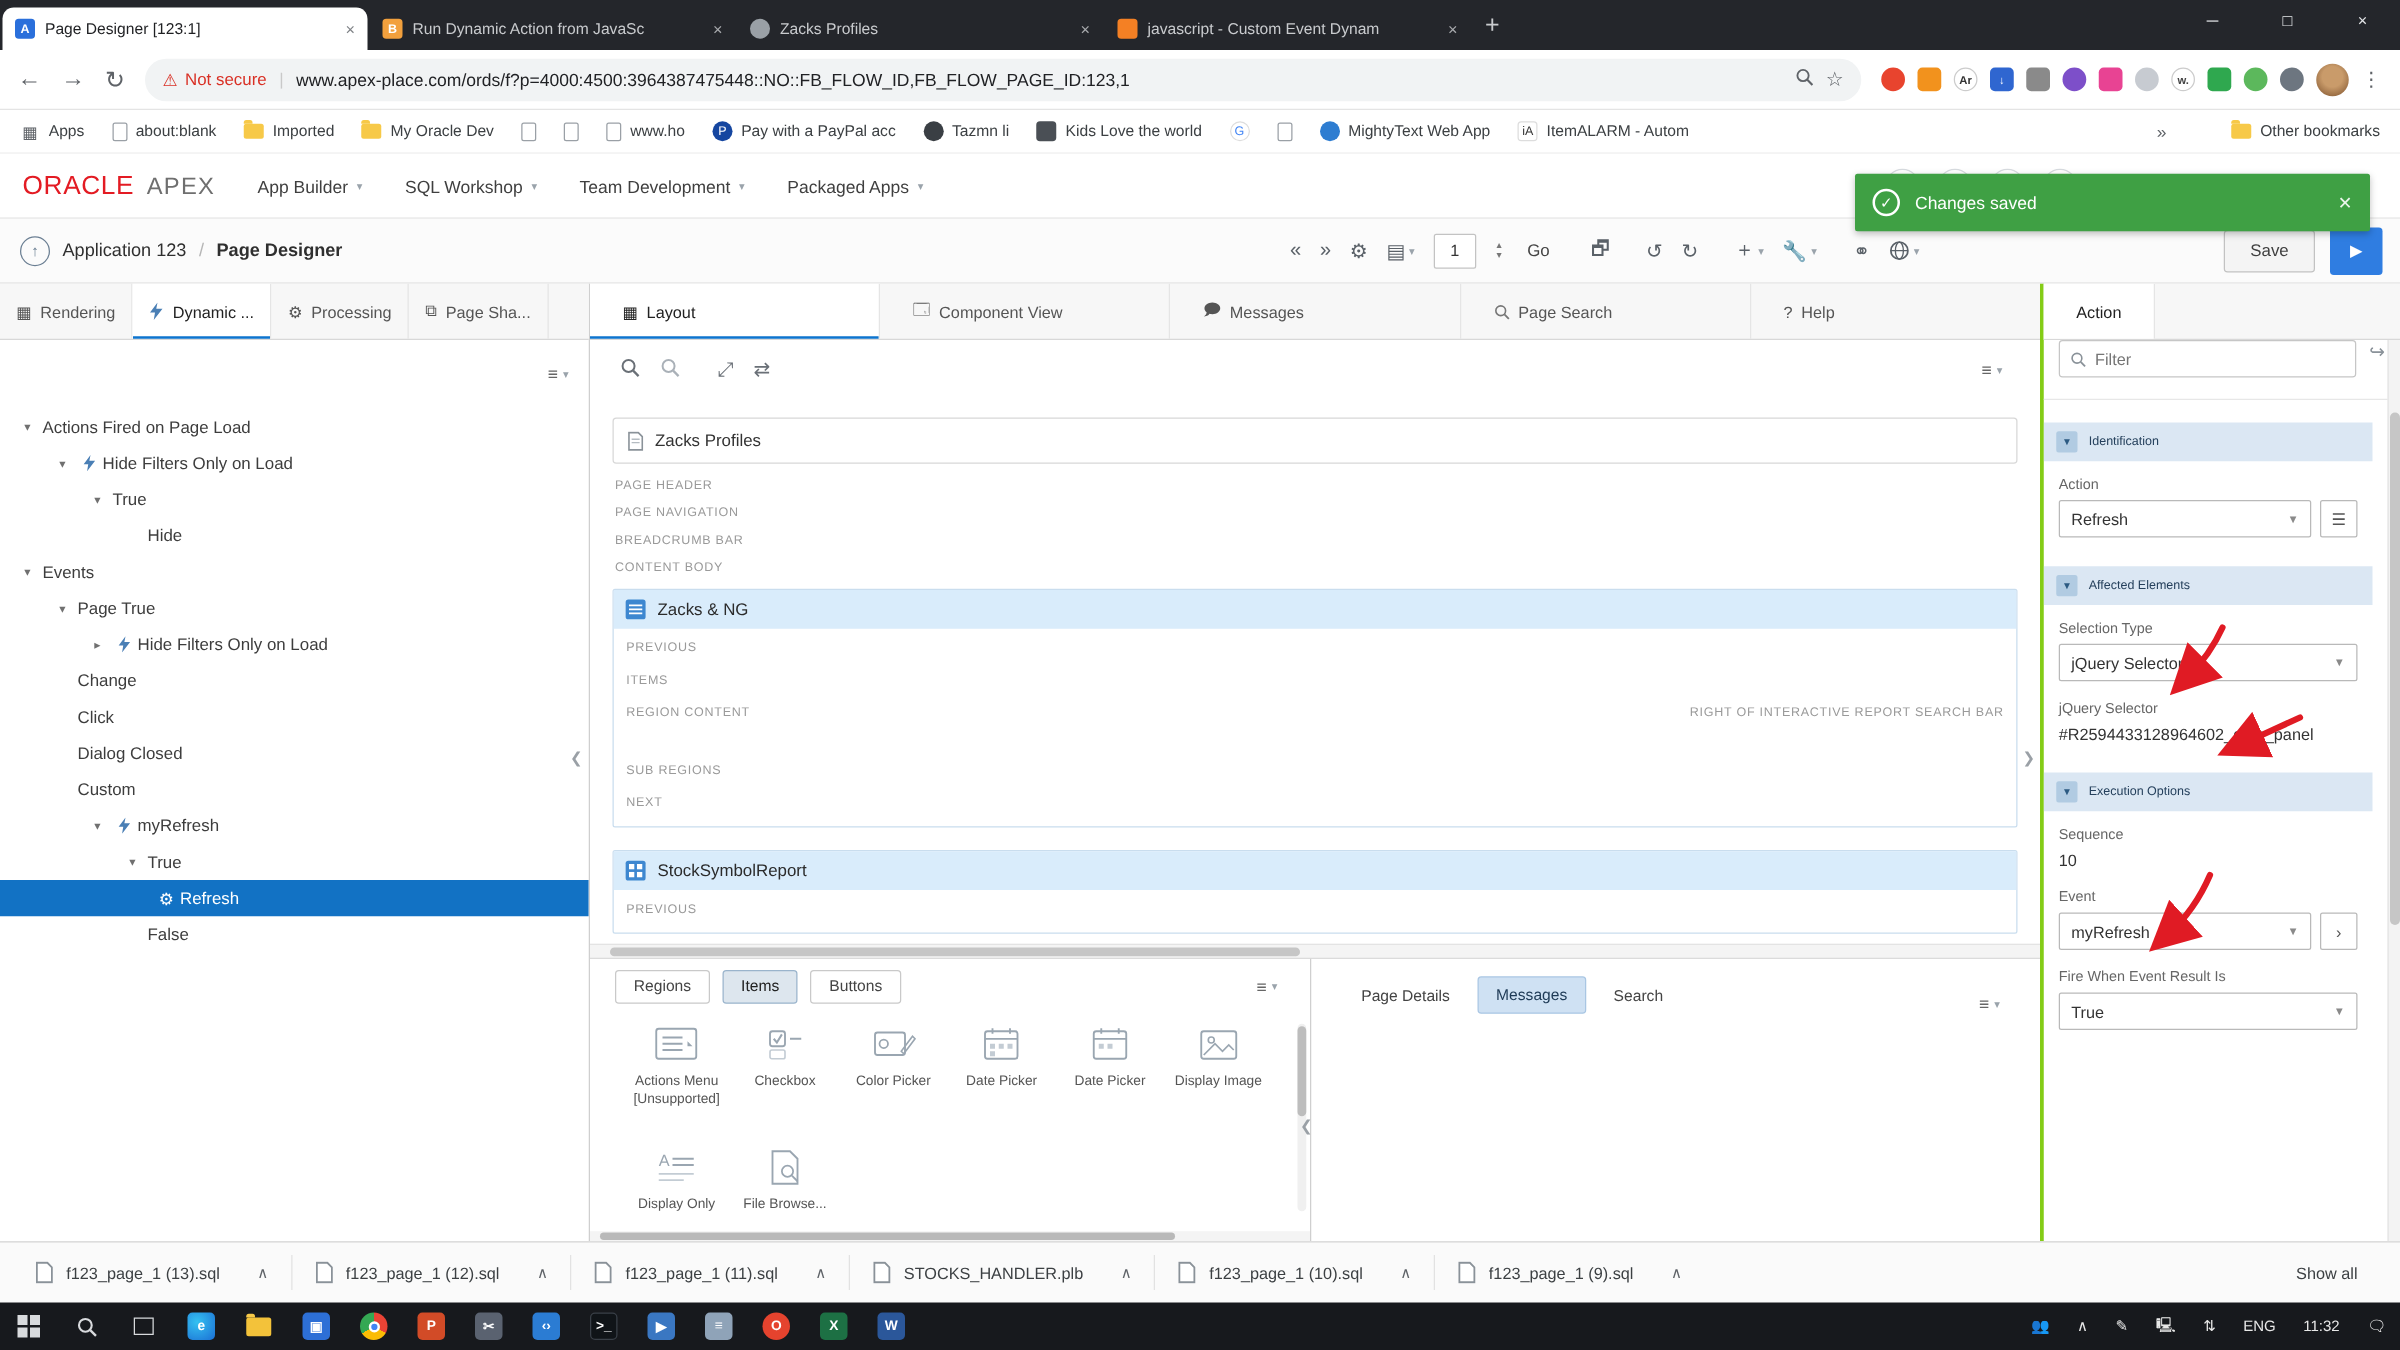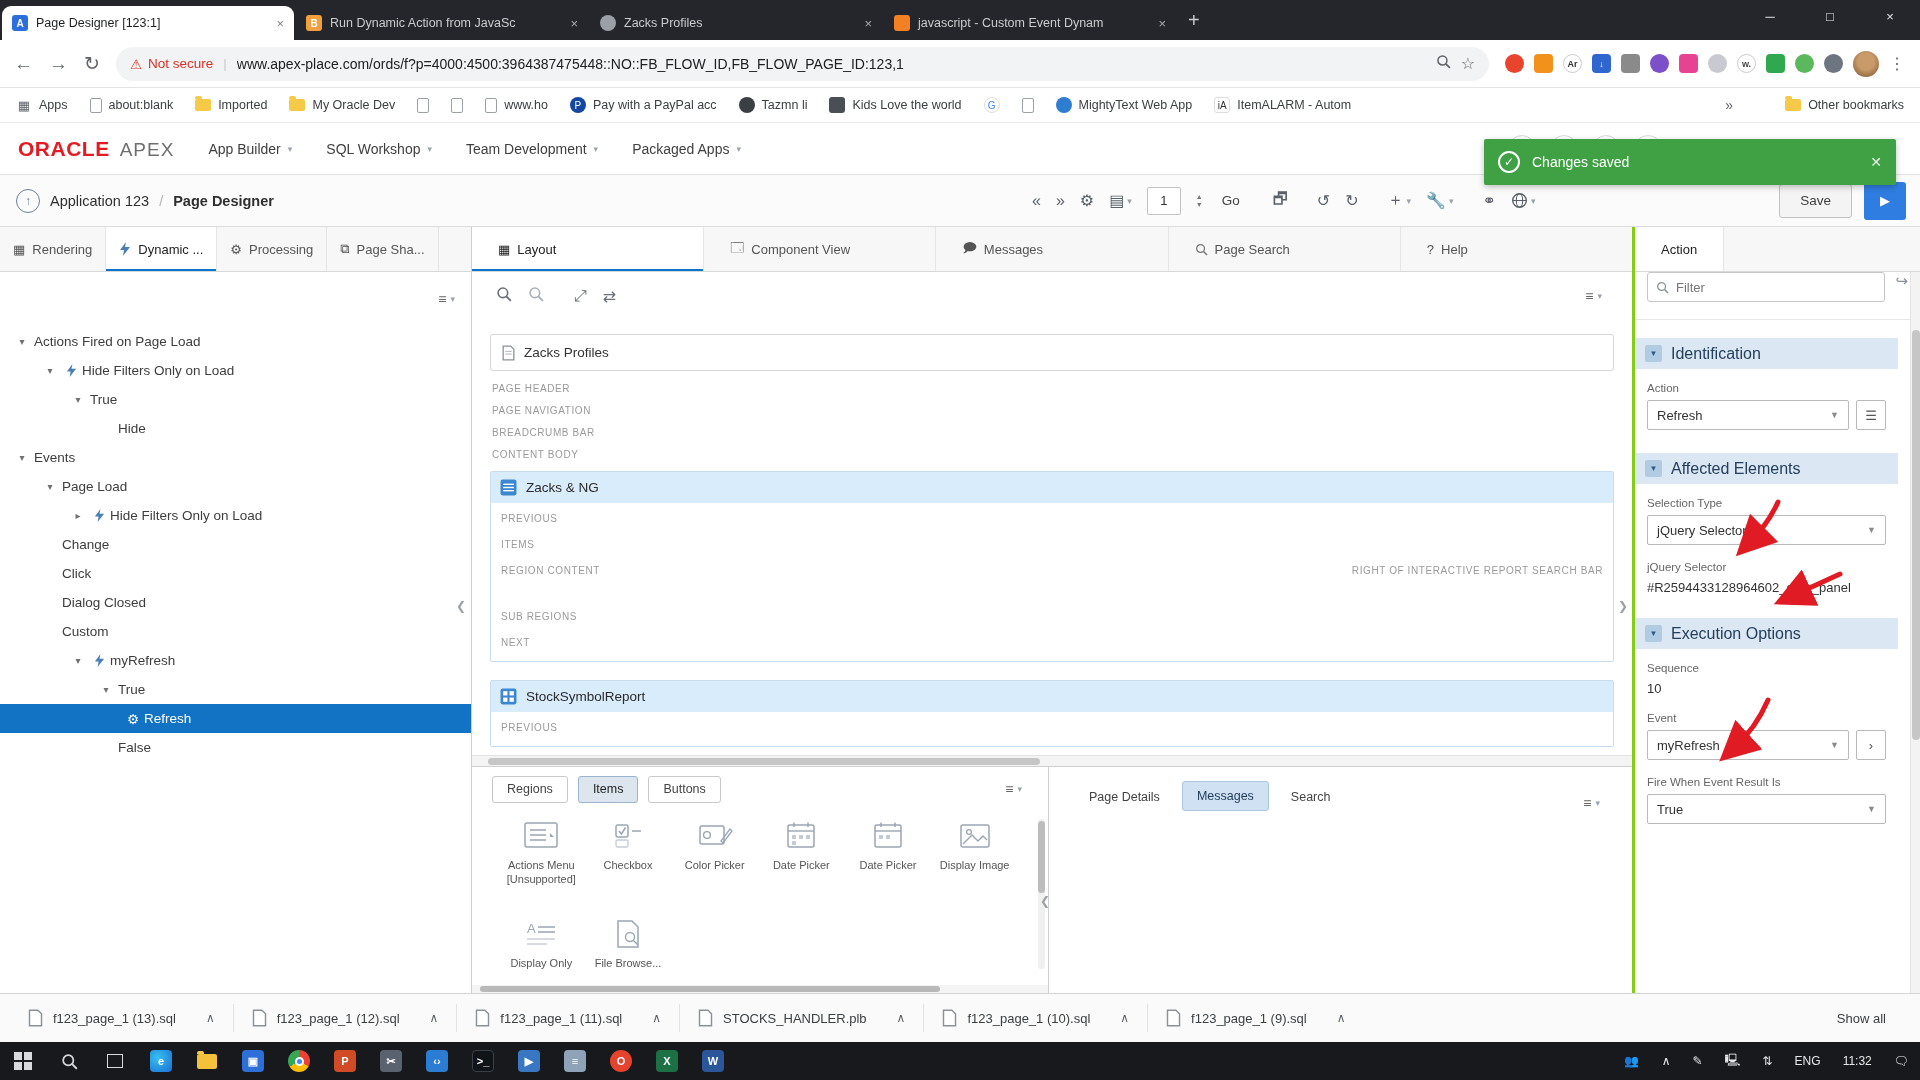--- a/index.html
+++ b/index.html
@@ -35,21 +35,21 @@
 .bk{display:flex;align-items:center;gap:7px}
 .bkico{width:16px;height:16px;border-radius:3px;display:flex;align-items:center;justify-content:center;font-size:10px;color:#fff;flex:none}
 .folder{width:16px;height:12px;background:#f7c948;border-radius:2px;position:relative}
 .folder:before{content:"";position:absolute;top:-3px;left:0;width:7px;height:3px;background:#f7c948;border-radius:2px 2px 0 0}
 .pageico{width:12px;height:15px;border:1.4px solid #9aa0a6;border-radius:2px;background:#fff}
 .bk-more{margin-left:auto;color:#5f6368;font-size:14px}
 
 
 .apexhdr{position:absolute;top:123px;left:0;width:100%;height:52px;background:#fff;border-bottom:1px solid #e2e2e2;display:flex;align-items:center;padding:0 18px;gap:34px}
 .brand{display:flex;align-items:baseline;gap:10px}
-.brand .o{color:#e31b23;font-weight:bold;font-size:21px;letter-spacing:.5px}
+.brand .o{color:#e31b23;font-weight:normal;font-size:21px;letter-spacing:.5px}
 .brand .a{color:#6f6f6f;font-size:19px;letter-spacing:1px}
 .apexmenu{display:flex;align-items:center;gap:7px;font-size:14px;color:#3f3f3f}
 .caret{font-size:9px;color:#9aa3ab}
 .hdricons{margin-left:auto;display:flex;gap:14px;padding-right:240px}
 .hdrico{width:28px;height:28px;border-radius:50%;border:1px solid #d7dbdf;display:flex;align-items:center;justify-content:center;color:#8a9299;font-size:12px}
 
 
 .apextb{position:absolute;top:175px;left:0;width:100%;height:52px;background:#fbfbfb;border-bottom:1px solid #dcdcdc;display:flex;align-items:center;padding:0 16px}
 .crumb{display:flex;align-items:center;gap:10px;font-size:14.5px;color:#2f2f2f}
 .upcirc{width:24px;height:24px;border-radius:50%;border:1.6px solid #6b7f93;color:#6b7f93;display:flex;align-items:center;justify-content:center;font-size:12px}
@@ -125,21 +125,21 @@
 .rtabrow{height:45px;flex:none;display:flex;border-bottom:1px solid #d8d8d8;background:#f7f7f7}
 .rtab{padding:0 26px;display:flex;align-items:center;font-size:13px;color:#222;background:#fff;border-right:1px solid #e5e5e5}
 .filterrow{height:48px;flex:none;display:flex;align-items:flex-start;gap:10px;padding:0 12px;border-bottom:1px solid #e7e7e7}
 .filterbox{flex:1;height:30px;border:1px solid #c6c6c6;border-radius:3px;background:#fff;display:flex;align-items:center;gap:7px;padding:0 8px}
 .filterbox input{border:none;outline:none;flex:1;font-size:13px;font-family:inherit;color:#333;min-width:0}
 .dockico{color:#8a9299;font-size:15px}
 .pcontent{flex:1;overflow:hidden;padding:18px 12px 0 0;margin-right:10px}
 .psec{height:31px;background:#dbe7f3;display:flex;align-items:center;gap:9px;padding:0 10px;margin:16px 0 4px 0}
 .psec.first{margin-top:0}
 .pchev{width:17px;height:17px;background:#b1cbe2;color:#2c5a82;font-size:8px;display:flex;align-items:center;justify-content:center;border-radius:2px}
-.ptitle{font-size:16px;color:#25405c}
+.ptitle{font-size:10px;color:#25405c}
 .pfield{padding:9px 12px 7px}
 .plabel{font-size:11.5px;color:#666;margin-bottom:6px}
 .pctrl{display:flex;align-items:center}
 .pselect{flex:1;height:30px;border:1px solid #b9b9b9;border-radius:2px;background:#fff;display:flex;align-items:center;justify-content:space-between;padding:0 9px;font-size:13px;color:#333;min-width:0}
 .dd{color:#8a8a8a;font-size:9px;margin-left:8px}
 .pbtn{width:30px;height:30px;flex:none;border:1px solid #b9b9b9;border-radius:2px;background:#fff;margin-left:7px;color:#555;font-size:13px;display:flex;align-items:center;justify-content:center}
 .ptext{font-size:13px;color:#333;padding-top:1px}
 .yn{display:flex;align-items:center;gap:10px;font-size:13px;color:#444}
 .ynbtn{padding:5px 4px;background:none;border:none;font-size:13px;color:#555;font-family:inherit}
 .ynbtn.on{border:1px solid #707070;border-radius:3px;padding:5px 15px;font-weight:bold;color:#222;background:#fff}
@@ -424,21 +424,21 @@
         <div class="trow lvl3">
             <span class="tw"></span>
             <span>Hide</span>
           </div>
         <div class="trow lvl0">
             <span class="tw">▾</span>
             <span>Events</span>
           </div>
         <div class="trow lvl1">
             <span class="tw">▾</span>
-            <span>Page Load</span>
+            <span>Page True</span>
           </div>
         <div class="trow lvl2">
             <span class="tw">▸</span>
             <span class="ticon">
               <svg width="11" height="13" viewBox="0 0 12 14">
                 <path d="M7 0 L1 8 H5 L4 14 L11 5 H6 Z" fill="#4a7fb5"></path>
               </svg>
             </span>
             <span>Hide Filters Only on Load</span>
           </div>

